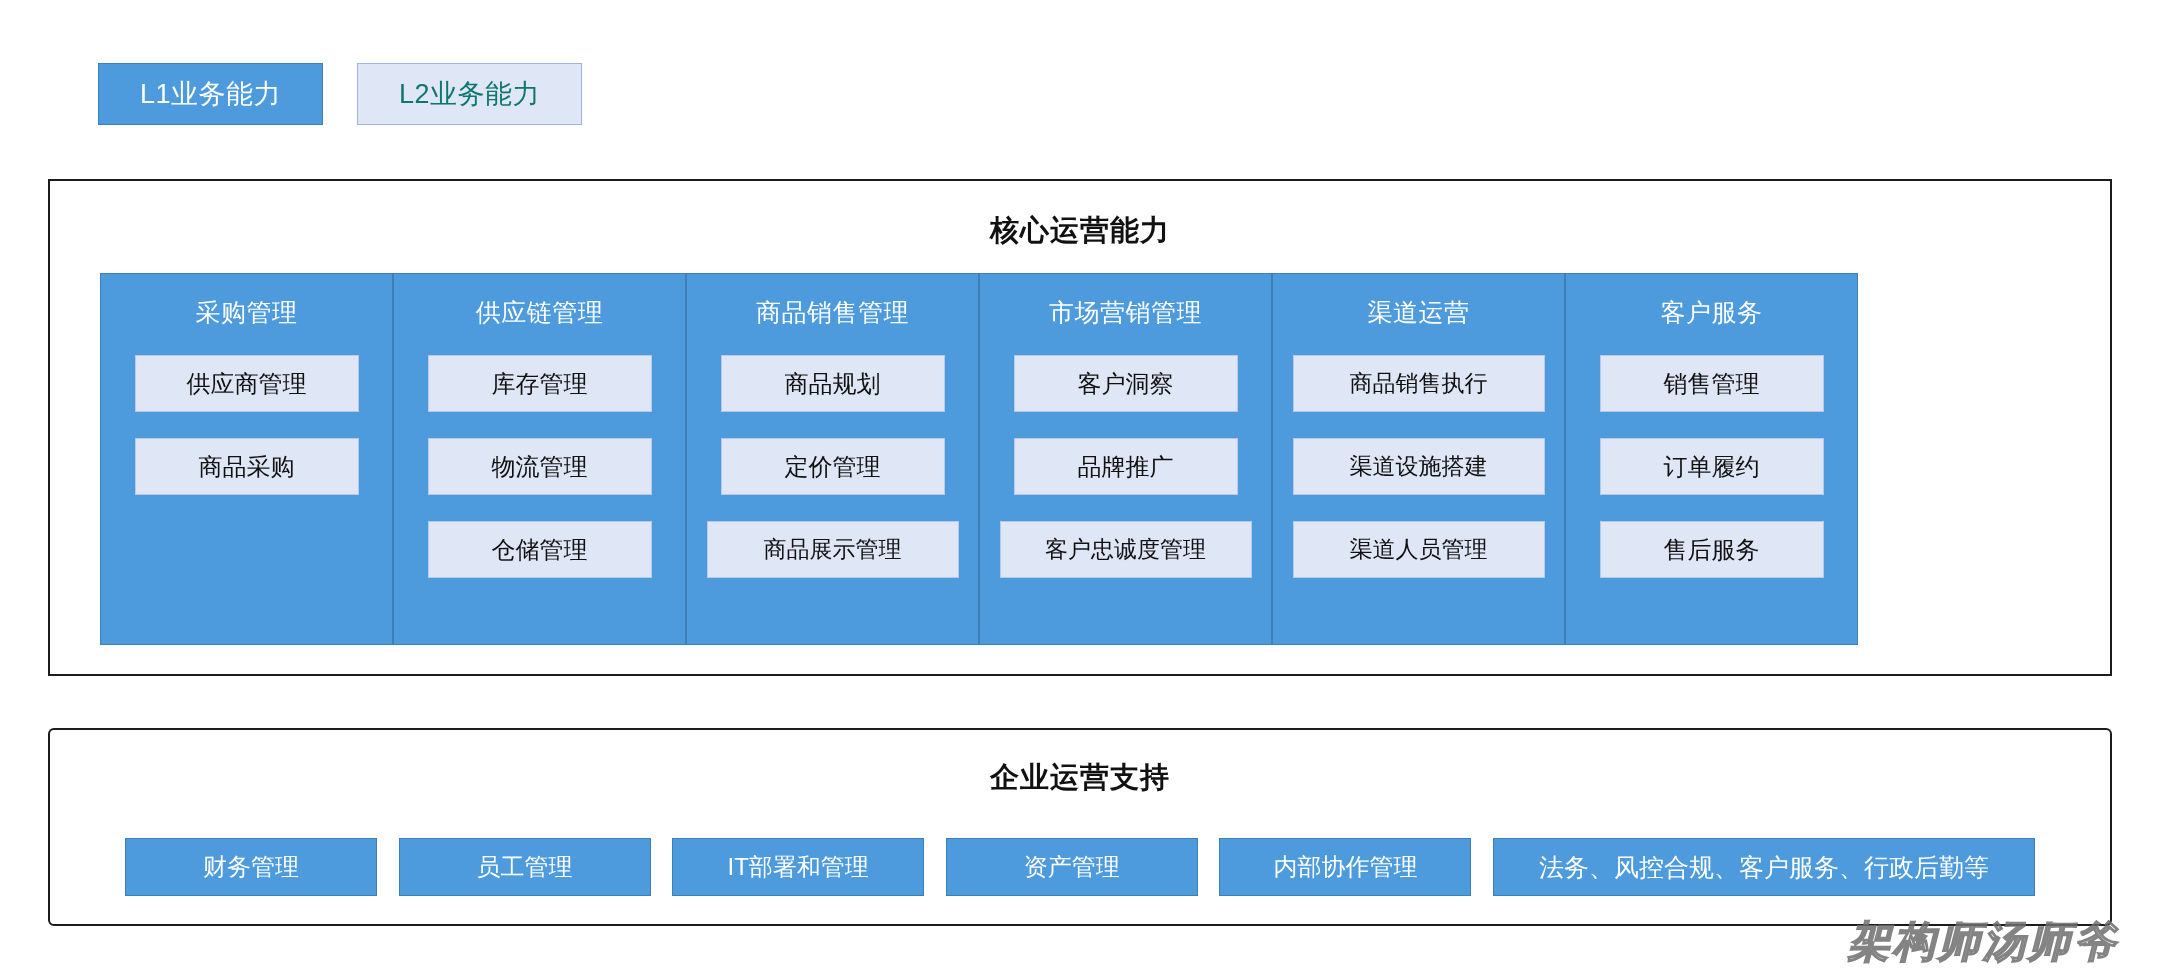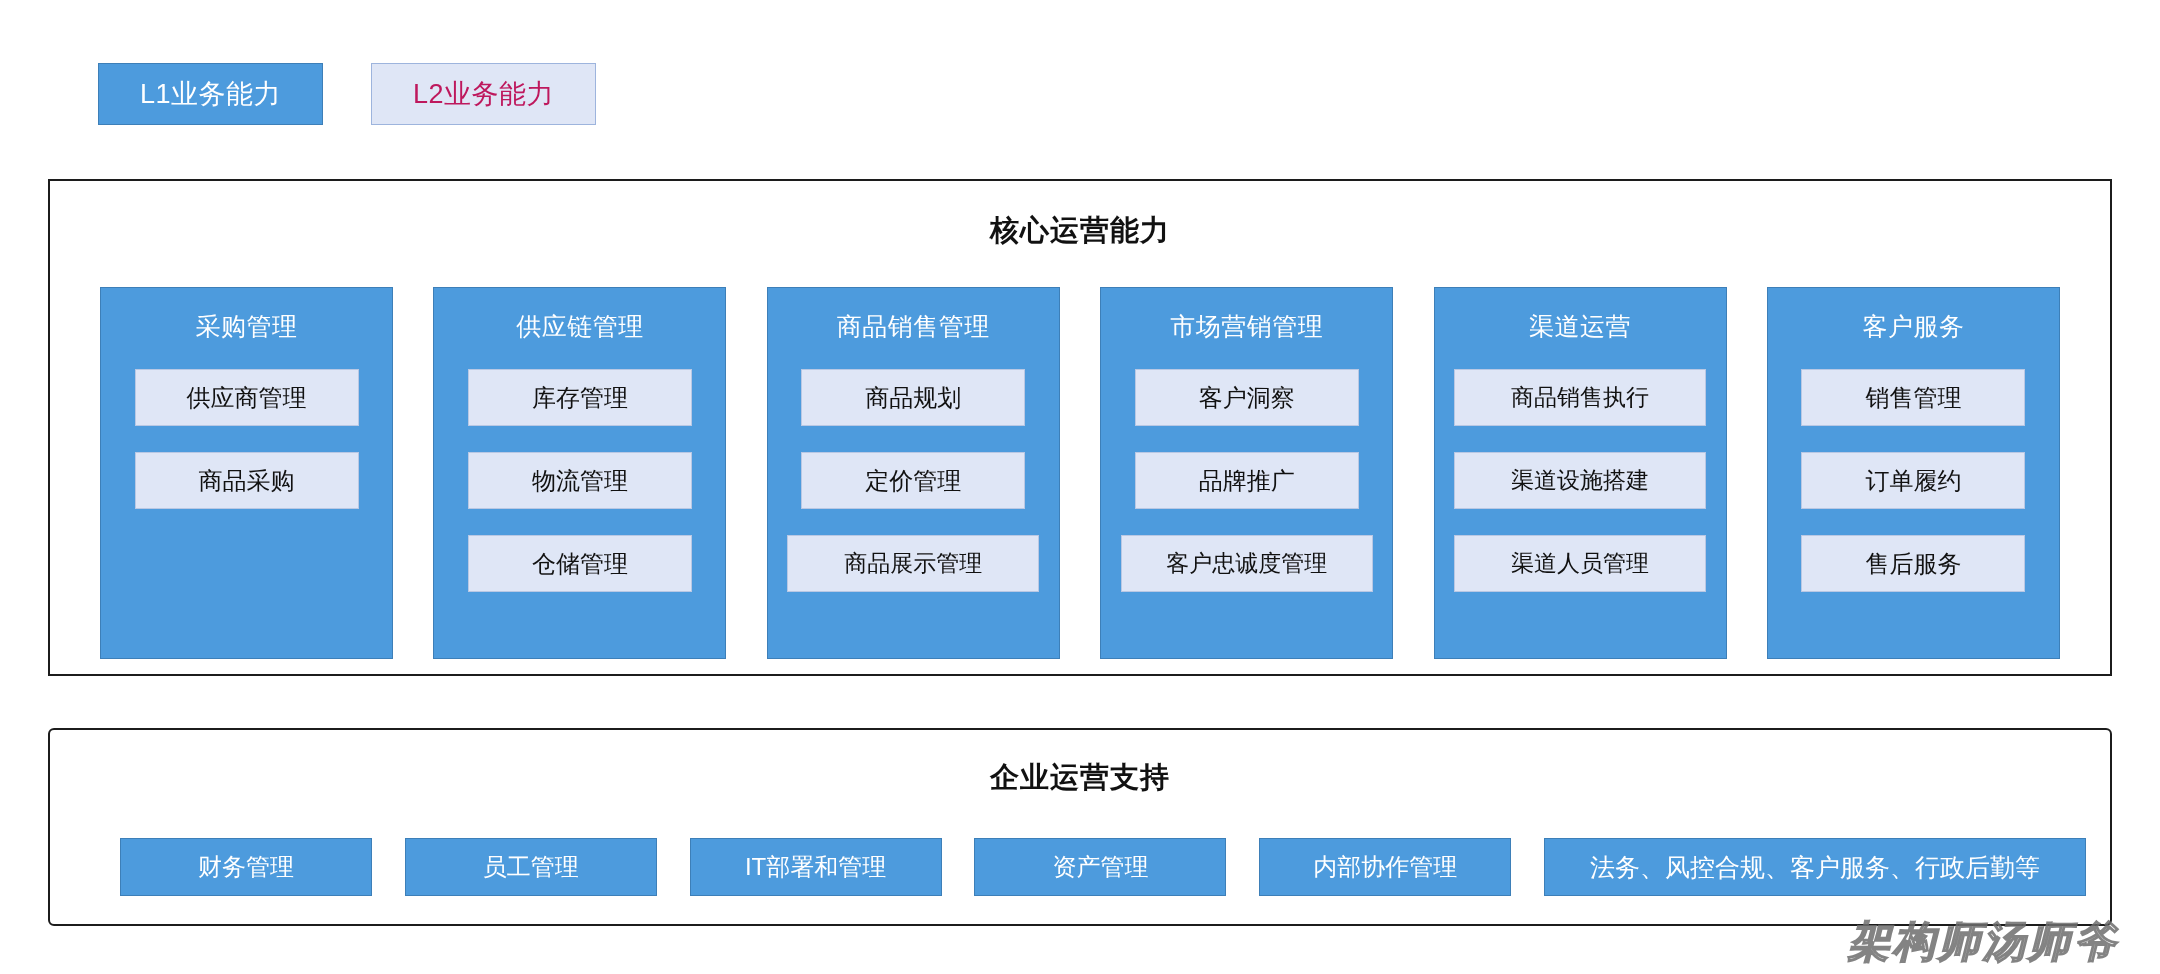--- a/index.html
+++ b/index.html
@@ -20,40 +20,40 @@
     background: #ffffff;
   }
 
   
   .legend {
     position: absolute;
     left: 98px;
     top: 63px;
     display: flex;
     align-items: flex-start;
-    gap: 48px;
+    gap: 34px;
   }
   .legend-chip {
     width: 225px;
     height: 62px;
     display: flex;
     align-items: center;
     justify-content: center;
     font-size: 27px;
     letter-spacing: 0.5px;
   }
   .legend-chip.l1 {
     background: #4d9bdd;
     border: 1.5px solid #3d7fb8;
     color: #ffffff;
   }
   .legend-chip.l2 {
     background: #dfe6f6;
     border: 1.5px solid #9db4dd;
-    color: #be185d;
+    color: #0f766e;
   }
 
   
   .section {
     position: absolute;
     left: 48px;
     width: 2064px;
     background: #ffffff;
     border: 2.5px solid #1c1c1c;
   }
@@ -67,23 +67,22 @@
     font-weight: bold;
     color: #111111;
     letter-spacing: 1px;
   }
   #section-core .section-title { margin-top: 30px; }
   #section-support .section-title { margin-top: 28px; }
 
   
   .l1-row {
     display: flex;
-    justify-content: space-between;
     padding: 0 50px;
-    margin-top: 36px;
+    margin-top: 22px;
   }
   .l1-card {
     width: 293px;
     height: 372px;
     background: #4d9bdd;
     border: 1.5px solid #3d7fb8;
     padding-top: 22px;
     display: flex;
     flex-direction: column;
     align-items: center;
@@ -114,23 +113,22 @@
     color: #111111;
     white-space: nowrap;
   }
   .l2-chip.wide { width: 252px; font-size: 23px; }
 
   
   .support-row {
     display: flex;
     justify-content: space-between;
     align-items: center;
-    padding: 0 24px;
+    padding: 0 75px;
     margin-top: 40px;
-    margin-left: 46px;
   }
   .support-chip {
     height: 58px;
     background: #4d9bdd;
     border: 1.5px solid #3d7fb8;
     display: flex;
     align-items: center;
     justify-content: center;
     color: #ffffff;
     font-size: 24px;

